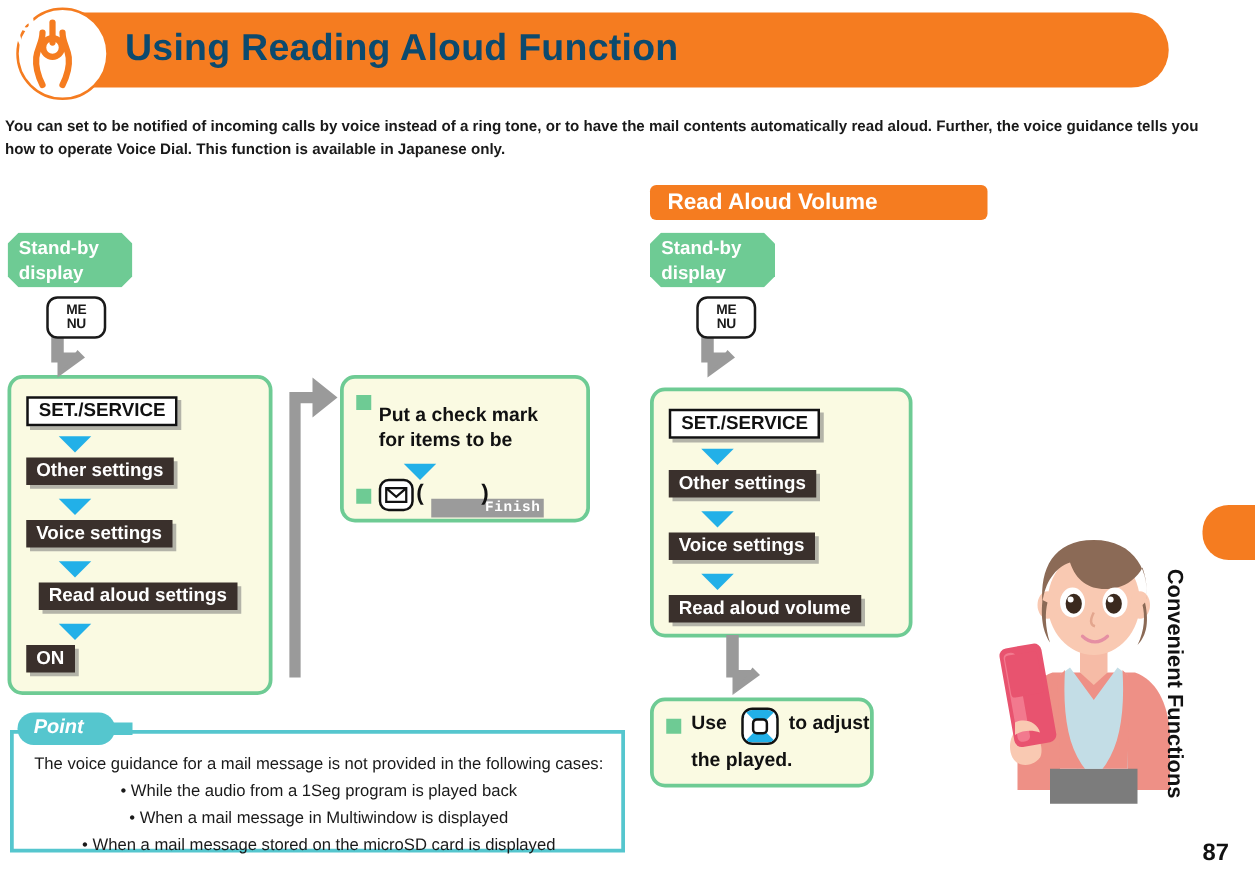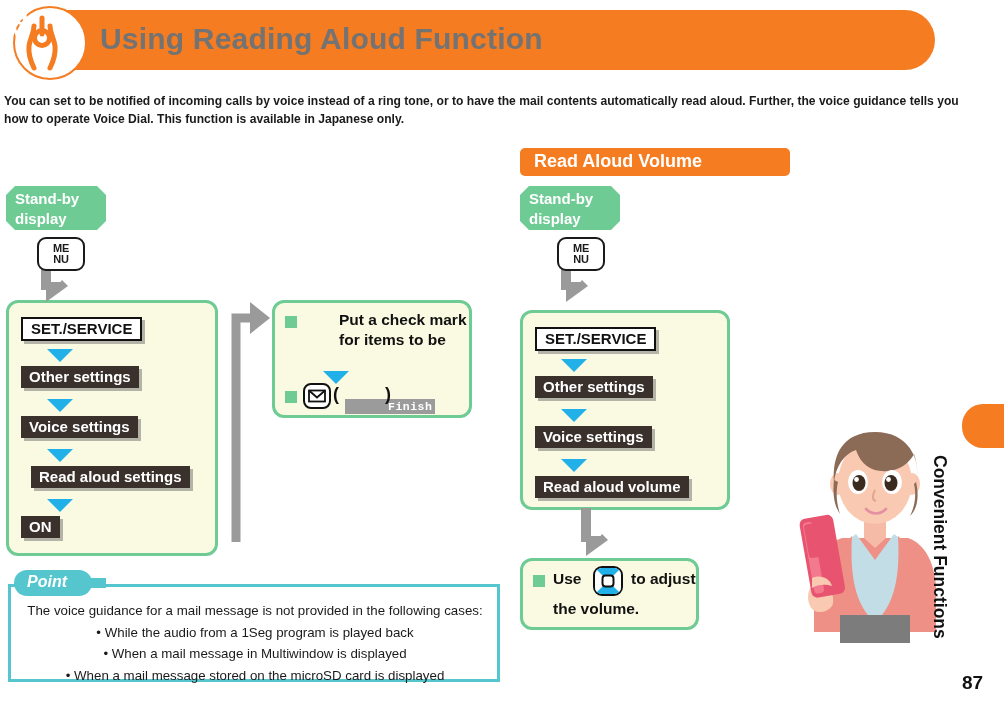--- a/index.html
+++ b/index.html
@@ -13,21 +13,21 @@
 
   
   .header-bar {
     position: absolute; left: 62px; top: 10px;
     width: 873px; height: 60px;
     background: #F57C20;
     border-radius: 0 30px 30px 0;
   }
   .header-title {
     position: absolute; left: 100px; top: 22px;
-    font-size: 30px; font-weight: bold; color: #737373;
+    font-size: 30px; font-weight: bold; color: #0c4a6e;
     letter-spacing: 0.2px; white-space: nowrap;
   }
   .header-badge {
     position: absolute; left: 13px; top: 6px;
     width: 74px; height: 74px; border-radius: 50%;
     background:#ffffff; border: 2.5px solid #F57C20;
   }
   .pliers-icon { position:absolute; left: 20px; top: 12px; }
 
   
@@ -239,21 +239,21 @@
     <div class="tri-down" style="left:38px; top:96px;"></div>
     <div class="step-dark" style="left:12px; top:113px;">Voice settings</div>
     <div class="tri-down" style="left:38px; top:146px;"></div>
     <div class="step-dark" style="left:12px; top:163px;margin-left:10px;">Read aloud settings</div>
     <div class="tri-down" style="left:38px; top:196px;"></div>
     <div class="step-dark" style="left:12px; top:213px;">ON</div>
   </div>
 
   <div class="flowbox" id="callout-left">
     <div class="bullet-sq" style="left:10px; top:13px;"></div>
-    <div class="callout-text" style="left:28px; top:7px; width:165px;margin-left:36px;">
+    <div class="callout-text" style="left:28px; top:20px; width:165px;">
       <div>Put a check mark</div>
       <div>for items to be</div>
     </div>
     <div class="tri-down" style="left:48px; top:68px;"></div>
     <div class="bullet-sq" style="left:10px; top:88px;"></div>
     <div class="mailkey" style="left:28px; top:80px;">
       <svg width="24" height="22" viewBox="0 0 24 22" style="position:absolute;left:0;top:0">
         <rect x="4" y="5.5" width="16" height="11" fill="#fff" stroke="#111" stroke-width="1.8"></rect>
         <path d="M4 5.5 L12 12.5 L20 5.5" fill="none" stroke="#111" stroke-width="1.8"></path>
       </svg>
@@ -296,21 +296,21 @@
     <div class="callout-text" style="left:30px; top:8px;">Use</div>
     <div class="dpadkey" style="left:70px; top:5px;">
       <svg width="26" height="26" viewBox="0 0 26 26" style="position:absolute;left:0;top:0">
         <rect x="0" y="0" width="26" height="26" fill="#22B0E8"></rect>
         <path d="M0 0 L13 13 L0 26 Z" fill="#ffffff"></path>
         <path d="M26 0 L13 13 L26 26 Z" fill="#ffffff"></path>
         <rect x="7.5" y="7.5" width="11" height="11" rx="3" fill="#ffffff" stroke="#111" stroke-width="2"></rect>
       </svg>
     </div>
     <div class="callout-text" style="left:108px; top:8px;">to adjust</div>
-    <div class="callout-text" style="left:30px; top:38px;">the volume.</div>
+    <div class="callout-text" style="left:30px; top:38px;">the played.</div>
   </div>
 
   <div id="point-box"></div>
   <div id="point-tail"></div>
   <div id="point-badge">
     <span>Point</span>
   </div>
   <div id="point-body">
     <div class="li">The voice guidance for a mail message is not provided in the following cases:</div>
     <div class="li">• While the audio from a 1Seg program is played back</div>

